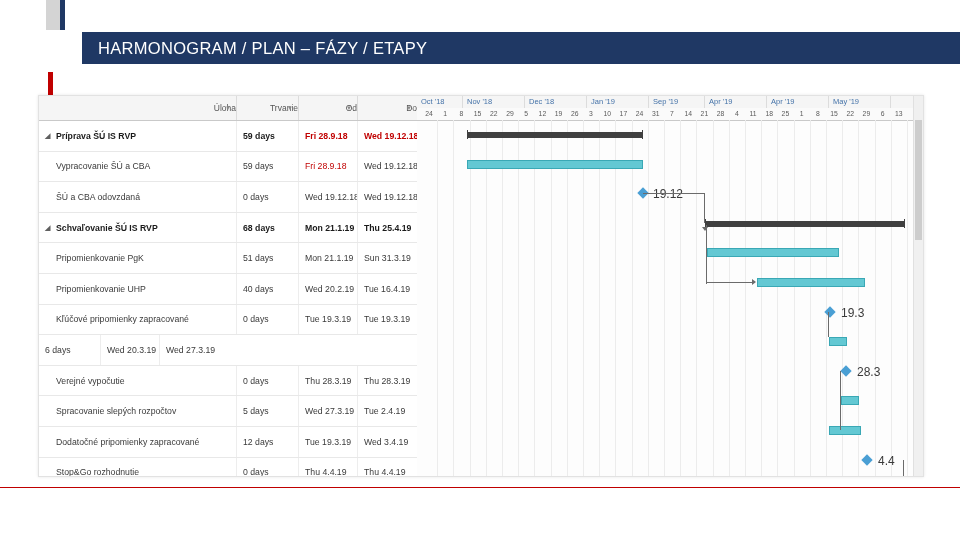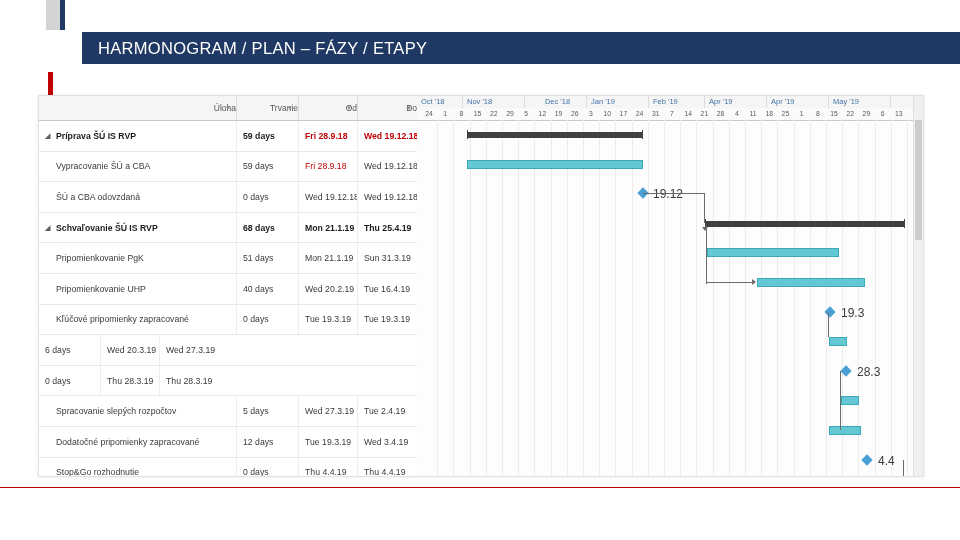--- a/index.html
+++ b/index.html
@@ -367,20 +367,24 @@
           <div class="g-cell c-dur">0 days</div>
           <div class="g-cell c-start">Tue 19.3.19</div>
           <div class="g-cell c-fin">Tue 19.3.19</div>
         </div>
         <div class="g-row">
           <div class="g-cell c-dur">6 days</div>
           <div class="g-cell c-start">Wed 20.3.19</div>
           <div class="g-cell c-fin">Wed 27.3.19</div>
         </div>
         <div class="g-row">
+          <div class="g-cell c-task">
+            <span class="indent"></span>
+            <span>Verejné vypočutie</span>
+          </div>
           <div class="g-cell c-dur">0 days</div>
           <div class="g-cell c-start">Thu 28.3.19</div>
           <div class="g-cell c-fin">Thu 28.3.19</div>
         </div>
         <div class="g-row">
           <div class="g-cell c-task">
             <span class="indent"></span>
             <span>Spracovanie slepých rozpočtov</span>
           </div>
           <div class="g-cell c-dur">5 days</div>
@@ -405,23 +409,23 @@
           <div class="g-cell c-start">Thu 4.4.19</div>
           <div class="g-cell c-fin">Thu 4.4.19</div>
         </div>
       </div>
   </div>
 
   <div class="g-chart">
     <div class="g-timeline-top" id="months-host">
         <div class="mon-cell" style="width: 46px;">Oct '18</div>
         <div class="mon-cell" style="width: 62px;">Nov '18</div>
-        <div class="mon-cell" style="width: 62px; text-align: center;">Dec '18</div>
+        <div class="mon-cell" style="width: 62px;">Dec '18</div>
         <div class="mon-cell" style="width: 62px;">Jan '19</div>
-        <div class="mon-cell" style="width: 56px;">Feb '19</div>
+        <div class="mon-cell" style="width: 56px;">Sep '19</div>
         <div class="mon-cell" style="width: 62px;">Apr '19</div>
         <div class="mon-cell" style="width: 62px;">Apr '19</div>
         <div class="mon-cell" style="width: 62px;">May '19</div>
       </div>
     <div class="g-timeline-bot" id="days-host">
         <div class="day-tick" style="left: 12px;">24</div>
         <div class="day-tick" style="left: 28.2px;">1</div>
         <div class="day-tick" style="left: 44.4px;">8</div>
         <div class="day-tick" style="left: 60.6px;">15</div>
         <div class="day-tick" style="left: 76.8px;">22</div>

